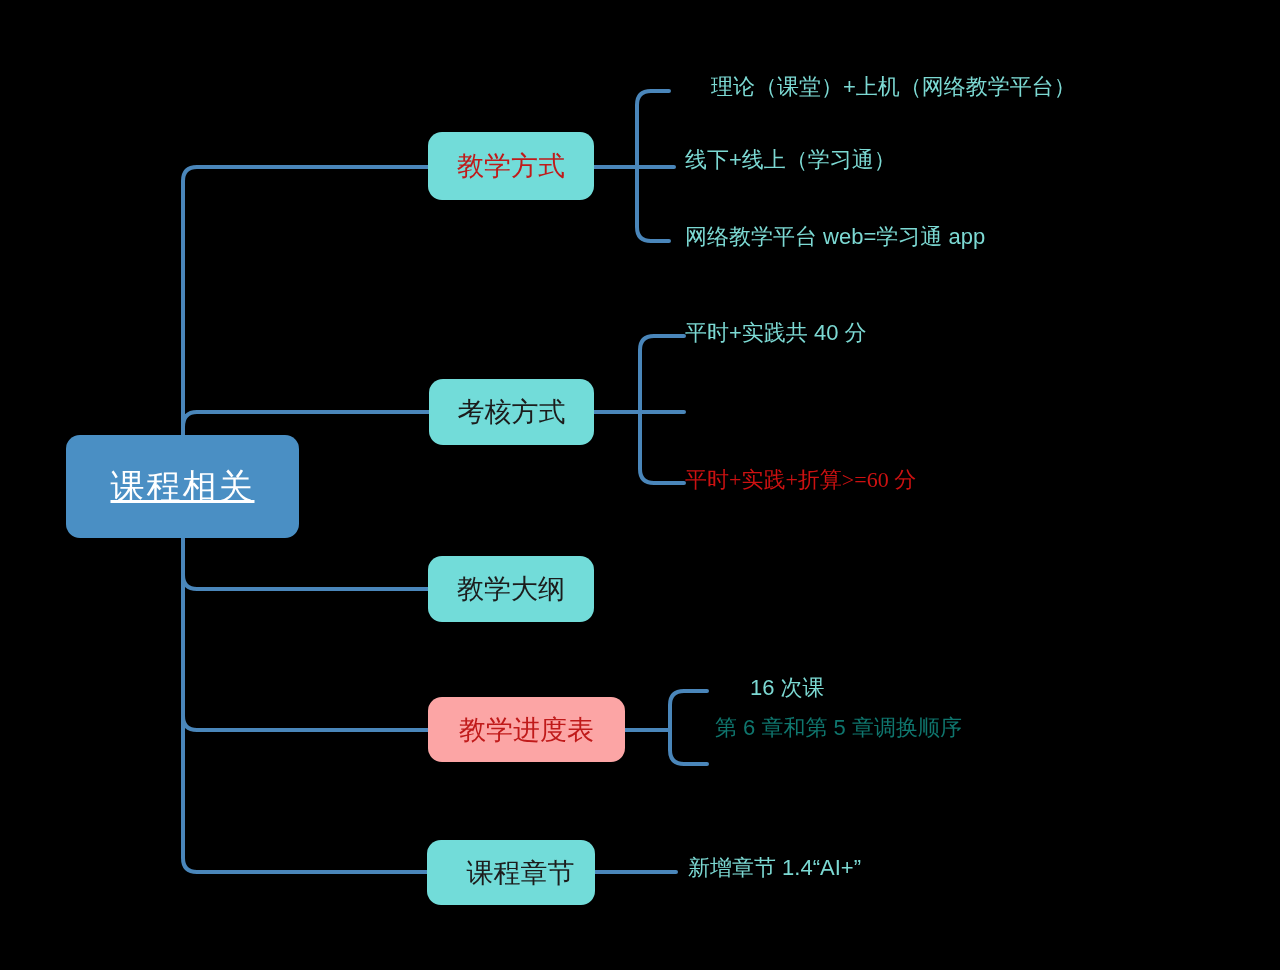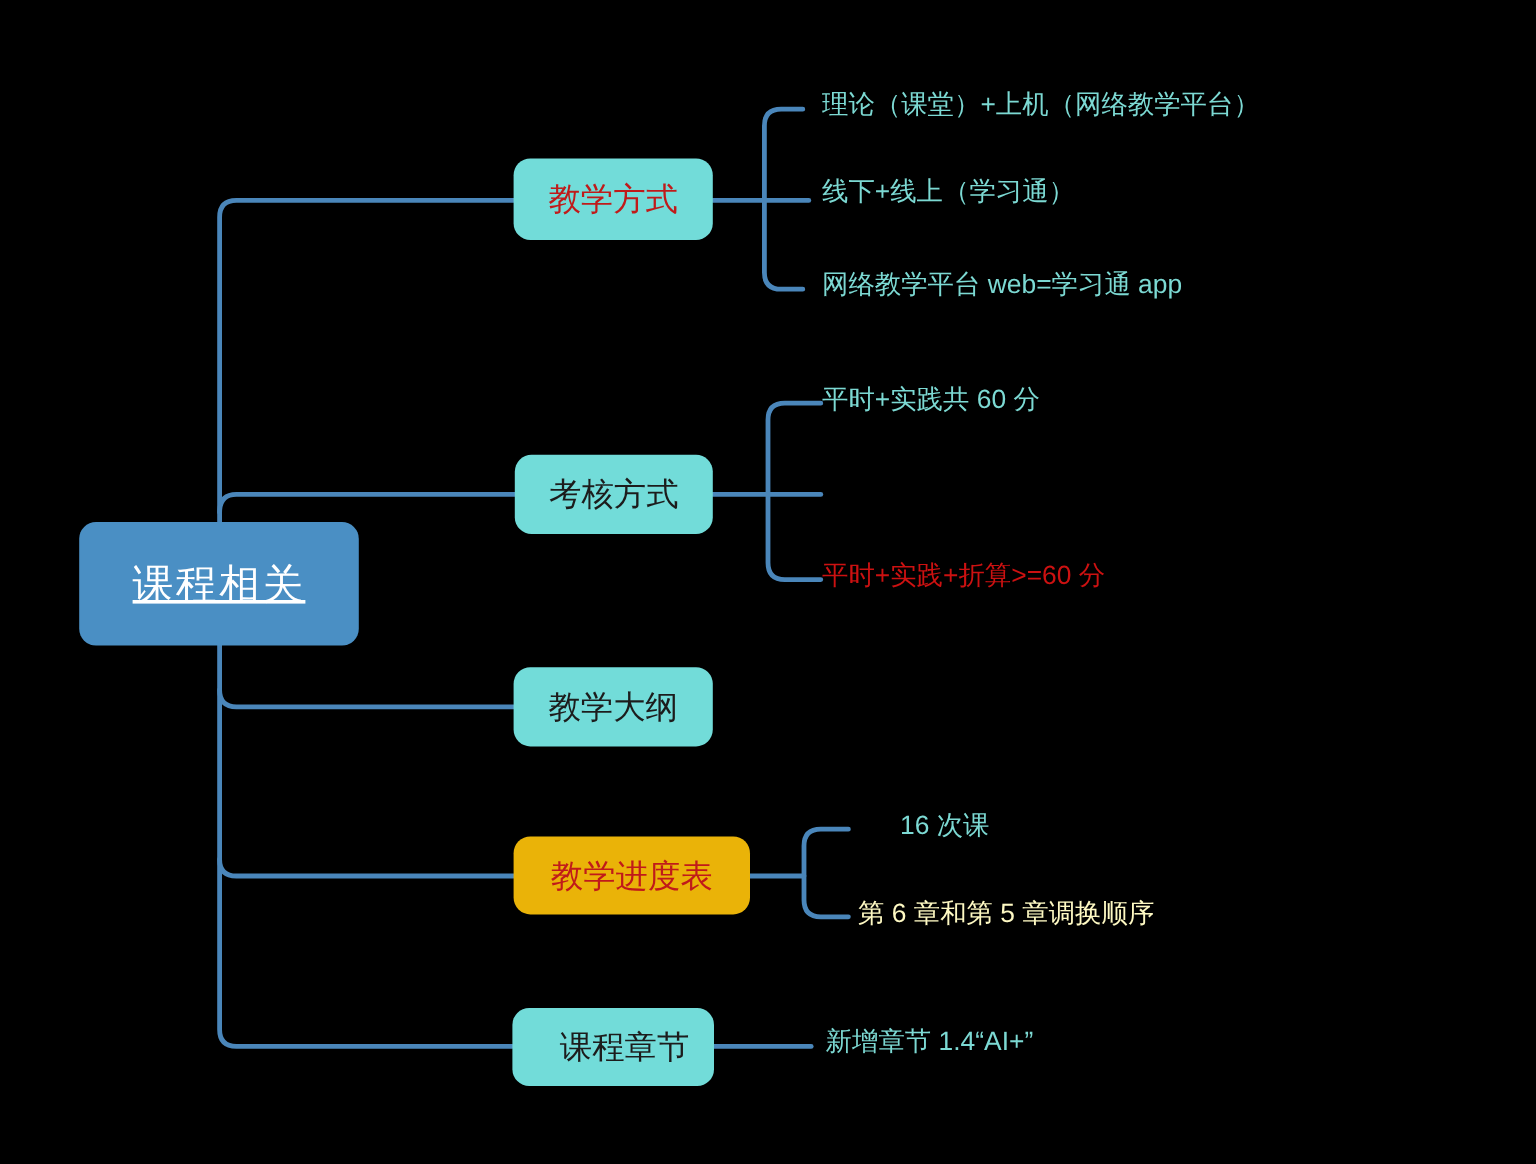--- a/index.html
+++ b/index.html
@@ -63,29 +63,29 @@
   </svg>
 
   <div class="node root-node" style="left: 66px; top: 435px; width: 233px; height: 103px; color: rgb(255, 255, 255); background-color: rgb(74, 143, 196); text-decoration: underline;">课程相关</div>
 
   <div class="node branch-node" style="left: 428px; top: 132px; width: 166px; height: 68px; color: rgb(192, 26, 26); background-color: rgb(114, 220, 217);">教学方式</div>
 
   <div class="node branch-node" style="left: 429px; top: 379px; width: 165px; height: 66px; color: rgb(28, 28, 28); background-color: rgb(114, 220, 217);">考核方式</div>
 
   <div class="node branch-node" style="left: 428px; top: 556px; width: 166px; height: 66px; color: rgb(28, 28, 28); background-color: rgb(114, 220, 217);">教学大纲</div>
 
-  <div class="node branch-node" style="left: 428px; top: 697px; width: 197px; height: 65px; color: rgb(192, 26, 26); background-color: #eab308;">教学进度表</div>
+  <div class="node branch-node" style="left: 428px; top: 697px; width: 197px; height: 65px; color: rgb(192, 26, 26); background-color: #fca5a5;">教学进度表</div>
 
   <div class="node branch-node" style="left: 427px; top: 840px; width: 168px; height: 65px; color: rgb(28, 28, 28); background-color: rgb(114, 220, 217); padding-left: 19px;">课程章节</div>
 
-  <div class="leaf" style="left: 685px; top: 73px; color: rgb(124, 217, 211);">理论（课堂）+上机（网络教学平台）</div>
+  <div class="leaf" style="left: 711px; top: 73px; color: rgb(124, 217, 211);">理论（课堂）+上机（网络教学平台）</div>
   <div class="leaf" style="left: 685px; top: 146px; color: rgb(124, 217, 211);">线下+线上（学习通）</div>
   <div class="leaf" style="left: 685px; top: 223px; color: rgb(124, 217, 211);">网络教学平台 web=学习通 app</div>
 
-  <div class="leaf" style="left: 685px; top: 319px; color: rgb(124, 217, 211);">平时+实践共 60 分</div>
-  <div class="leaf" style="left: 685px; top: 466px; color: rgb(204, 17, 17);">平时+实践+折算&gt;=60 分</div>
+  <div class="leaf" style="left: 685px; top: 319px; color: rgb(124, 217, 211);">平时+实践共 40 分</div>
+  <div class="leaf" style="left: 685px; top: 466px; color: rgb(204, 17, 17); font-family: Liberation Serif, serif;">平时+实践+折算&gt;=60 分</div>
 
   <div class="leaf" style="left: 750px; top: 674px; color: rgb(124, 217, 211);">16 次课</div>
-  <div class="leaf" style="left: 715px; top: 747px; color: #fef9c3;">第 6 章和第 5 章调换顺序</div>
+  <div class="leaf" style="left: 715px; top: 714px; color: #0f766e;">第 6 章和第 5 章调换顺序</div>
 
   <div class="leaf" style="left: 688px; top: 854px; color: rgb(124, 217, 211);">新增章节 1.4“AI+”</div>
 
 </div>
 
 </body></html>

